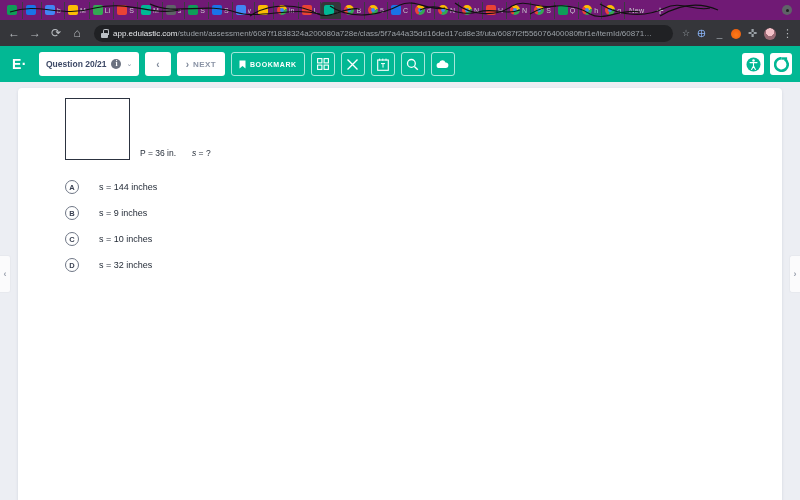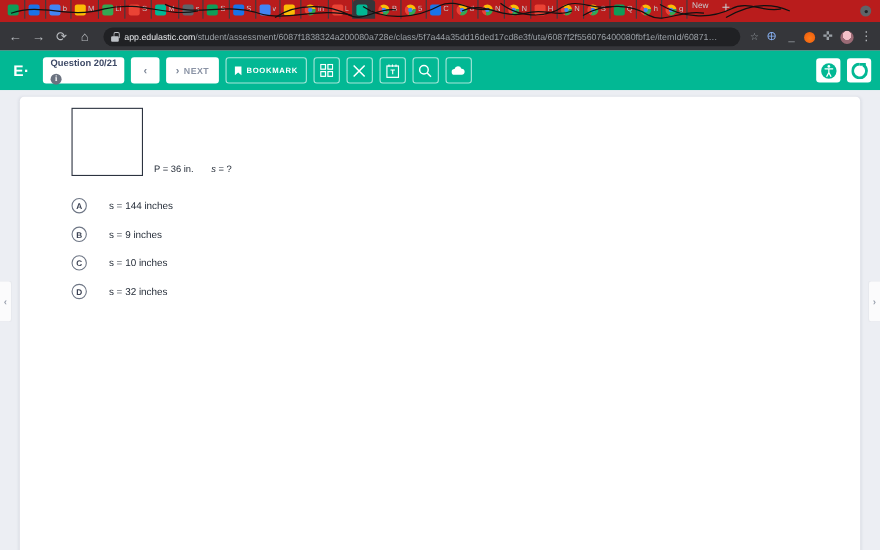--- a/index.html
+++ b/index.html
@@ -7,22 +7,22 @@
     width: 800px; height: 500px;
     overflow: hidden;
     font-family: "Liberation Sans", sans-serif;
     background: #eceef3;
   }
 
   
   .browser { width: 800px; height: 500px; position: relative; }
 
   .tabstrip {
-    height: 20px; background: #b91c1c;
-    display: flex; align-items: flex-start;
+    height: 20px; background: #701a75;
+    display: flex; align-items: center;
     padding: 0 4px; position: relative;
   }
   .tab {
     display: flex; align-items: center; gap: 2px;
     height: 17px; min-width: 0;
     padding: 0 3px;
     border-right: 1px solid #3a3d41;
     flex: 0 0 auto;
   }
   .tab.active { background: #35363a; border-radius: 3px 3px 0 0; border-right: none; }
@@ -108,22 +108,22 @@
   .appbar {
     height: 36px; background: #02b894;
     display: flex; align-items: center; padding: 0 8px; gap: 6px;
   }
   .logo {
     color: #fff; font-size: 14px; font-weight: bold;
     padding: 0 6px 0 4px; letter-spacing: 0.5px; white-space: nowrap;
   }
   .qbox {
     height: 24px; background: #fff; border-radius: 3px;
-    display: flex; align-items: flex-start; gap: 5px;
-    padding: 0 7px; white-space: nowrap; flex-direction: column;
+    display: flex; align-items: center; gap: 5px;
+    padding: 0 7px; white-space: nowrap;
   }
   .qbox-label { font-size: 8.5px; color: #3d4966; font-weight: bold; }
   .info-i {
     width: 10px; height: 10px; border-radius: 50%;
     background: #6b7280; color: #fff; font-size: 7.5px;
     text-align: center; line-height: 10px; font-weight: bold;
     font-family: "Liberation Serif", serif;
   }
   .caret { color: #8a93a5; font-size: 7px; }
   .wbtn {

